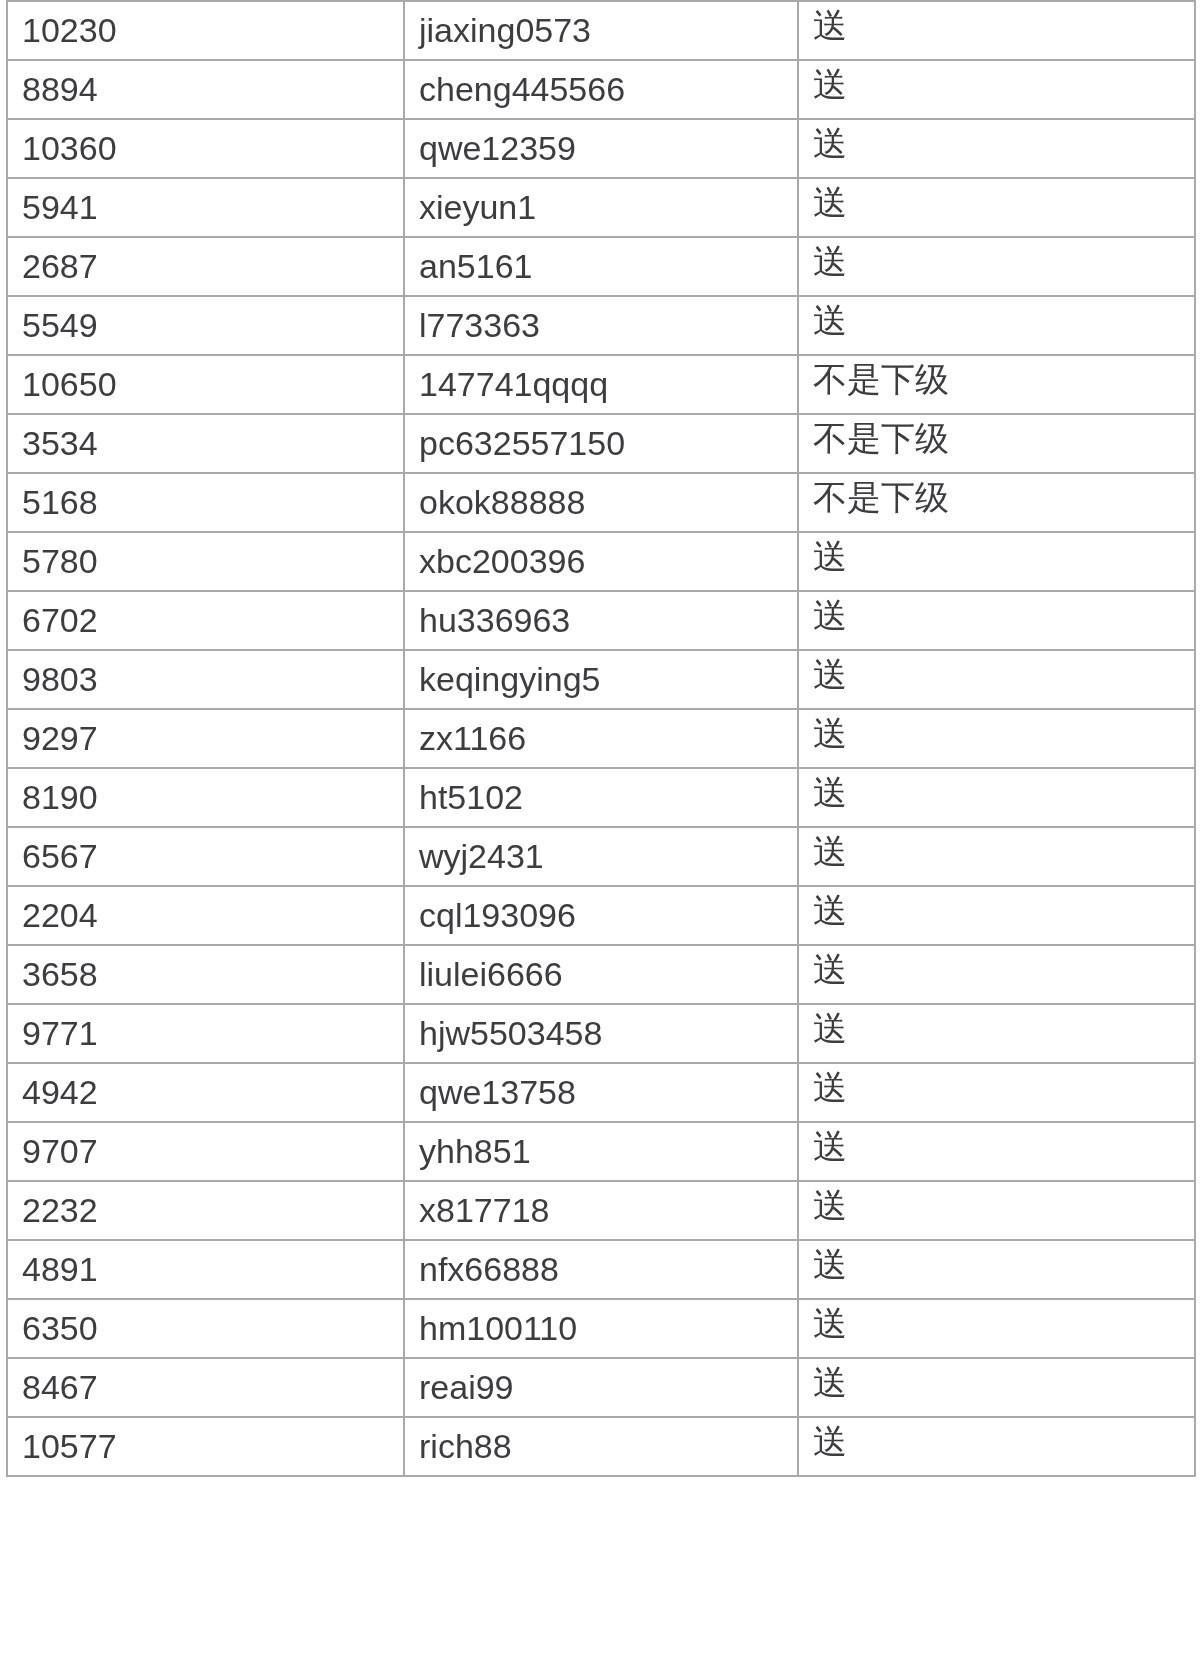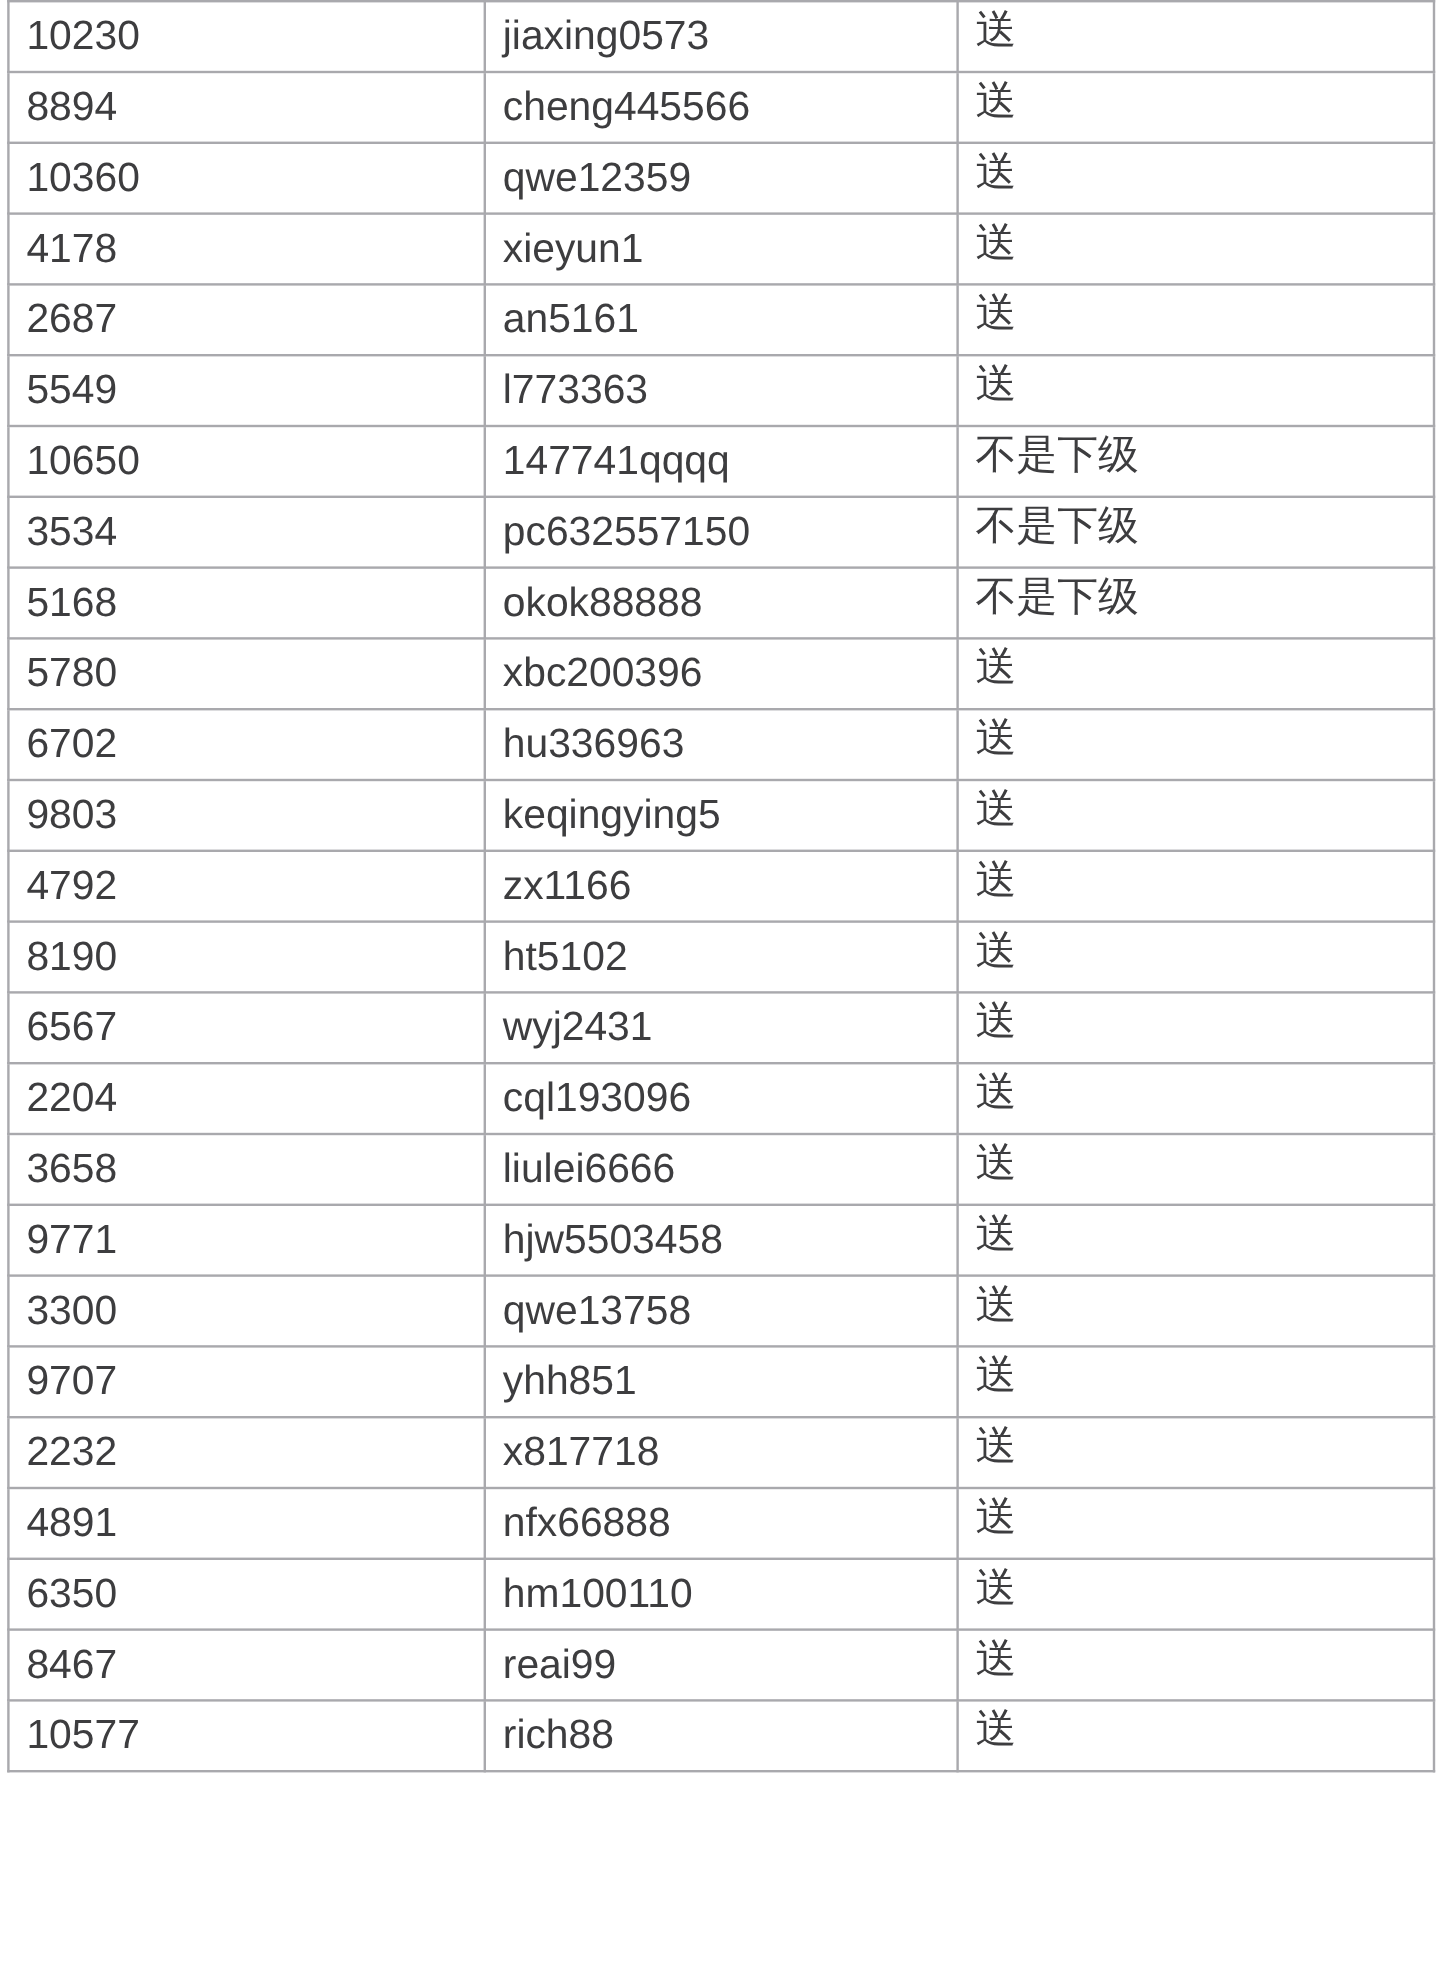--- a/index.html
+++ b/index.html
@@ -64,21 +64,21 @@
           <td class="col-id">8894</td>
           <td class="col-username">cheng445566</td>
           <td class="col-status">送</td>
         </tr>
         <tr>
           <td class="col-id">10360</td>
           <td class="col-username">qwe12359</td>
           <td class="col-status">送</td>
         </tr>
         <tr>
-          <td class="col-id">4178</td>
+          <td class="col-id">5941</td>
           <td class="col-username">xieyun1</td>
           <td class="col-status">送</td>
         </tr>
         <tr>
           <td class="col-id">2687</td>
           <td class="col-username">an5161</td>
           <td class="col-status">送</td>
         </tr>
         <tr>
           <td class="col-id">5549</td>
@@ -109,21 +109,21 @@
           <td class="col-id">6702</td>
           <td class="col-username">hu336963</td>
           <td class="col-status">送</td>
         </tr>
         <tr>
           <td class="col-id">9803</td>
           <td class="col-username">keqingying5</td>
           <td class="col-status">送</td>
         </tr>
         <tr>
-          <td class="col-id">4792</td>
+          <td class="col-id">9297</td>
           <td class="col-username">zx1166</td>
           <td class="col-status">送</td>
         </tr>
         <tr>
           <td class="col-id">8190</td>
           <td class="col-username">ht5102</td>
           <td class="col-status">送</td>
         </tr>
         <tr>
           <td class="col-id">6567</td>
@@ -139,21 +139,21 @@
           <td class="col-id">3658</td>
           <td class="col-username">liulei6666</td>
           <td class="col-status">送</td>
         </tr>
         <tr>
           <td class="col-id">9771</td>
           <td class="col-username">hjw5503458</td>
           <td class="col-status">送</td>
         </tr>
         <tr>
-          <td class="col-id">3300</td>
+          <td class="col-id">4942</td>
           <td class="col-username">qwe13758</td>
           <td class="col-status">送</td>
         </tr>
         <tr>
           <td class="col-id">9707</td>
           <td class="col-username">yhh851</td>
           <td class="col-status">送</td>
         </tr>
         <tr>
           <td class="col-id">2232</td>

